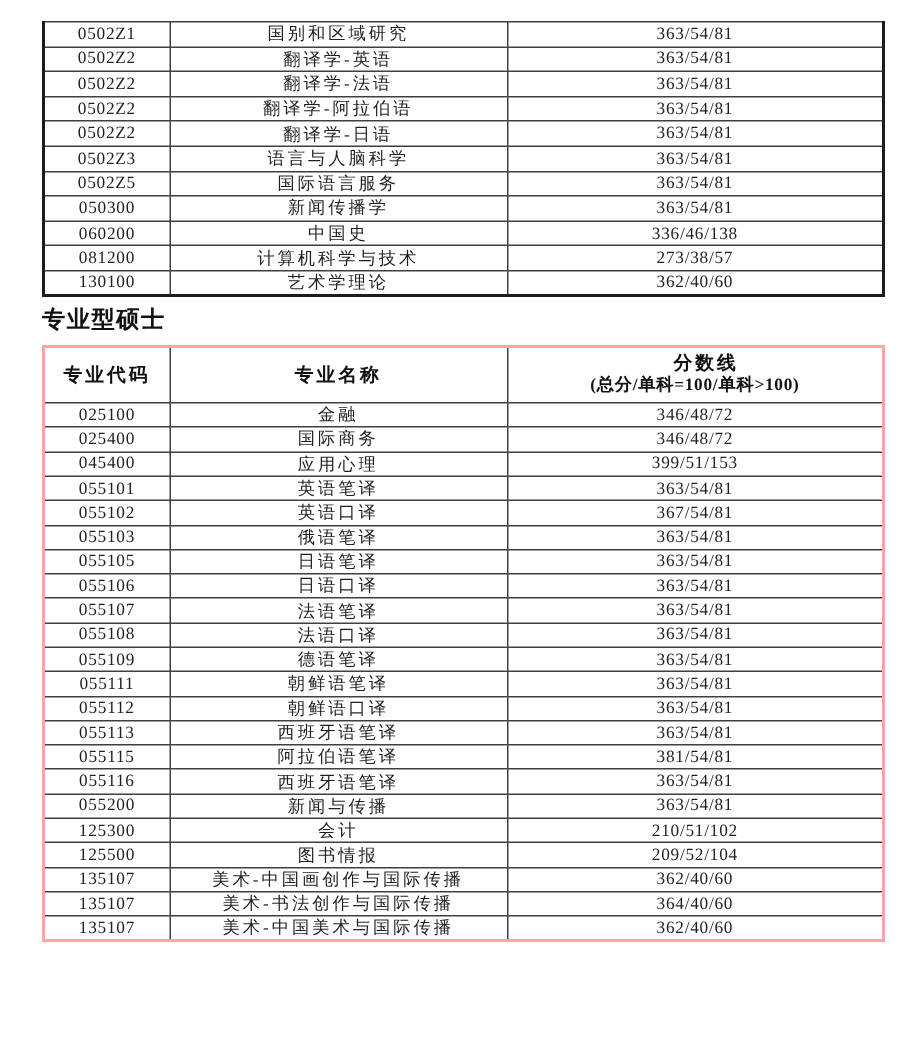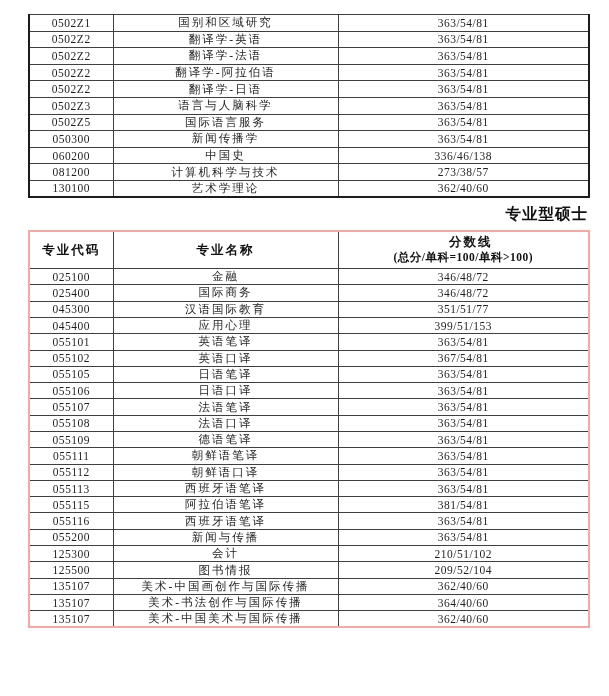--- a/index.html
+++ b/index.html
@@ -39,21 +39,21 @@
   table.bottom td { height: 16.3px; }
 
   td.cell-name { letter-spacing: 2px; margin-left: 44px; }
   td.cell-code, td.cell-score { letter-spacing: 0.5px; }
 
   .section-title {
     width: 560px;
     margin-left: 28px;
     height: 32px;
     line-height: 32px;
-    text-align: right;
+    text-align: left;
     font-weight: bold;
     font-size: 15.5px;
     letter-spacing: 1px;
     color: #111111;
   }
   .score-table th {
     font-weight: bold;
     padding: 3px 0;
     letter-spacing: 2px;
     color: #111111;
@@ -155,40 +155,40 @@
           <td class="cell-code">025100</td>
           <td class="cell-name">金融</td>
           <td class="cell-score">346/48/72</td>
         </tr>
         <tr>
           <td class="cell-code">025400</td>
           <td class="cell-name">国际商务</td>
           <td class="cell-score">346/48/72</td>
         </tr>
         <tr>
-          <td class="cell-code">045300</td>
-          <td class="cell-name">汉语国际教育</td>
-          <td class="cell-score">351/51/77</td>
-        </tr>
-        <tr>
           <td class="cell-code">045400</td>
           <td class="cell-name">应用心理</td>
           <td class="cell-score">399/51/153</td>
         </tr>
         <tr>
           <td class="cell-code">055101</td>
           <td class="cell-name">英语笔译</td>
           <td class="cell-score">363/54/81</td>
         </tr>
         <tr>
           <td class="cell-code">055102</td>
           <td class="cell-name">英语口译</td>
           <td class="cell-score">367/54/81</td>
         </tr>
         <tr>
+          <td class="cell-code">055103</td>
+          <td class="cell-name">俄语笔译</td>
+          <td class="cell-score">363/54/81</td>
+        </tr>
+        <tr>
           <td class="cell-code">055105</td>
           <td class="cell-name">日语笔译</td>
           <td class="cell-score">363/54/81</td>
         </tr>
         <tr>
           <td class="cell-code">055106</td>
           <td class="cell-name">日语口译</td>
           <td class="cell-score">363/54/81</td>
         </tr>
         <tr>

